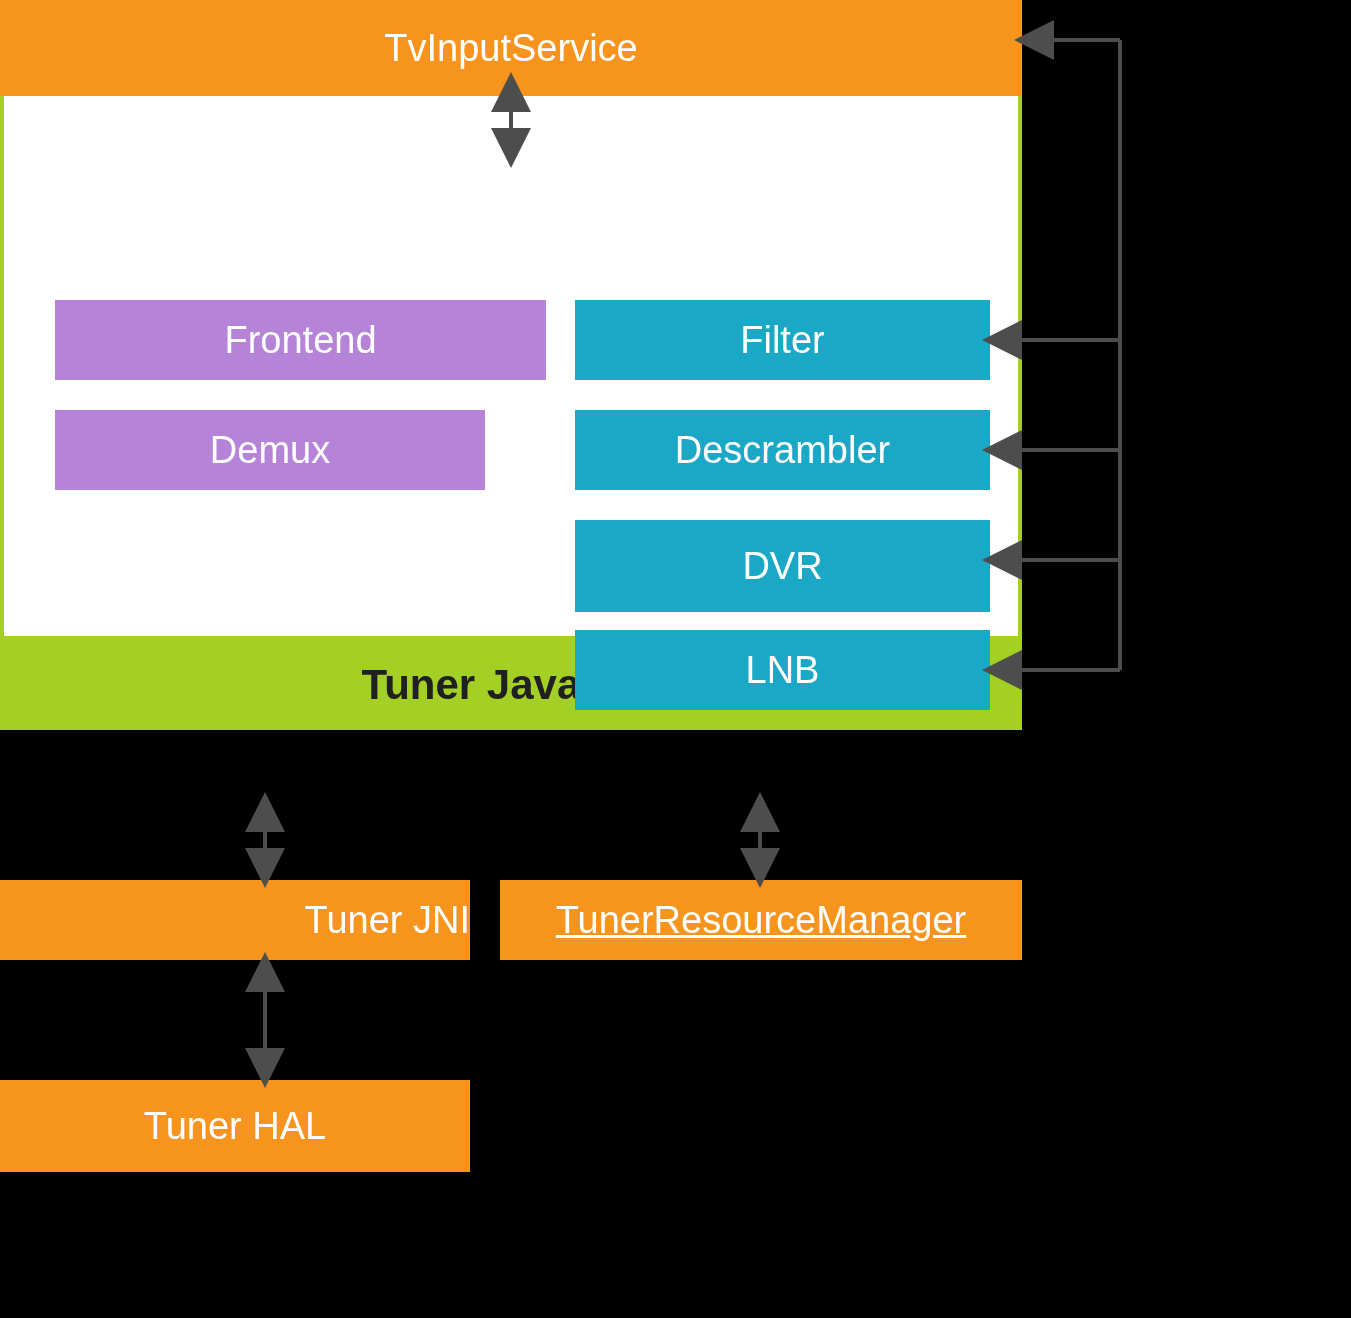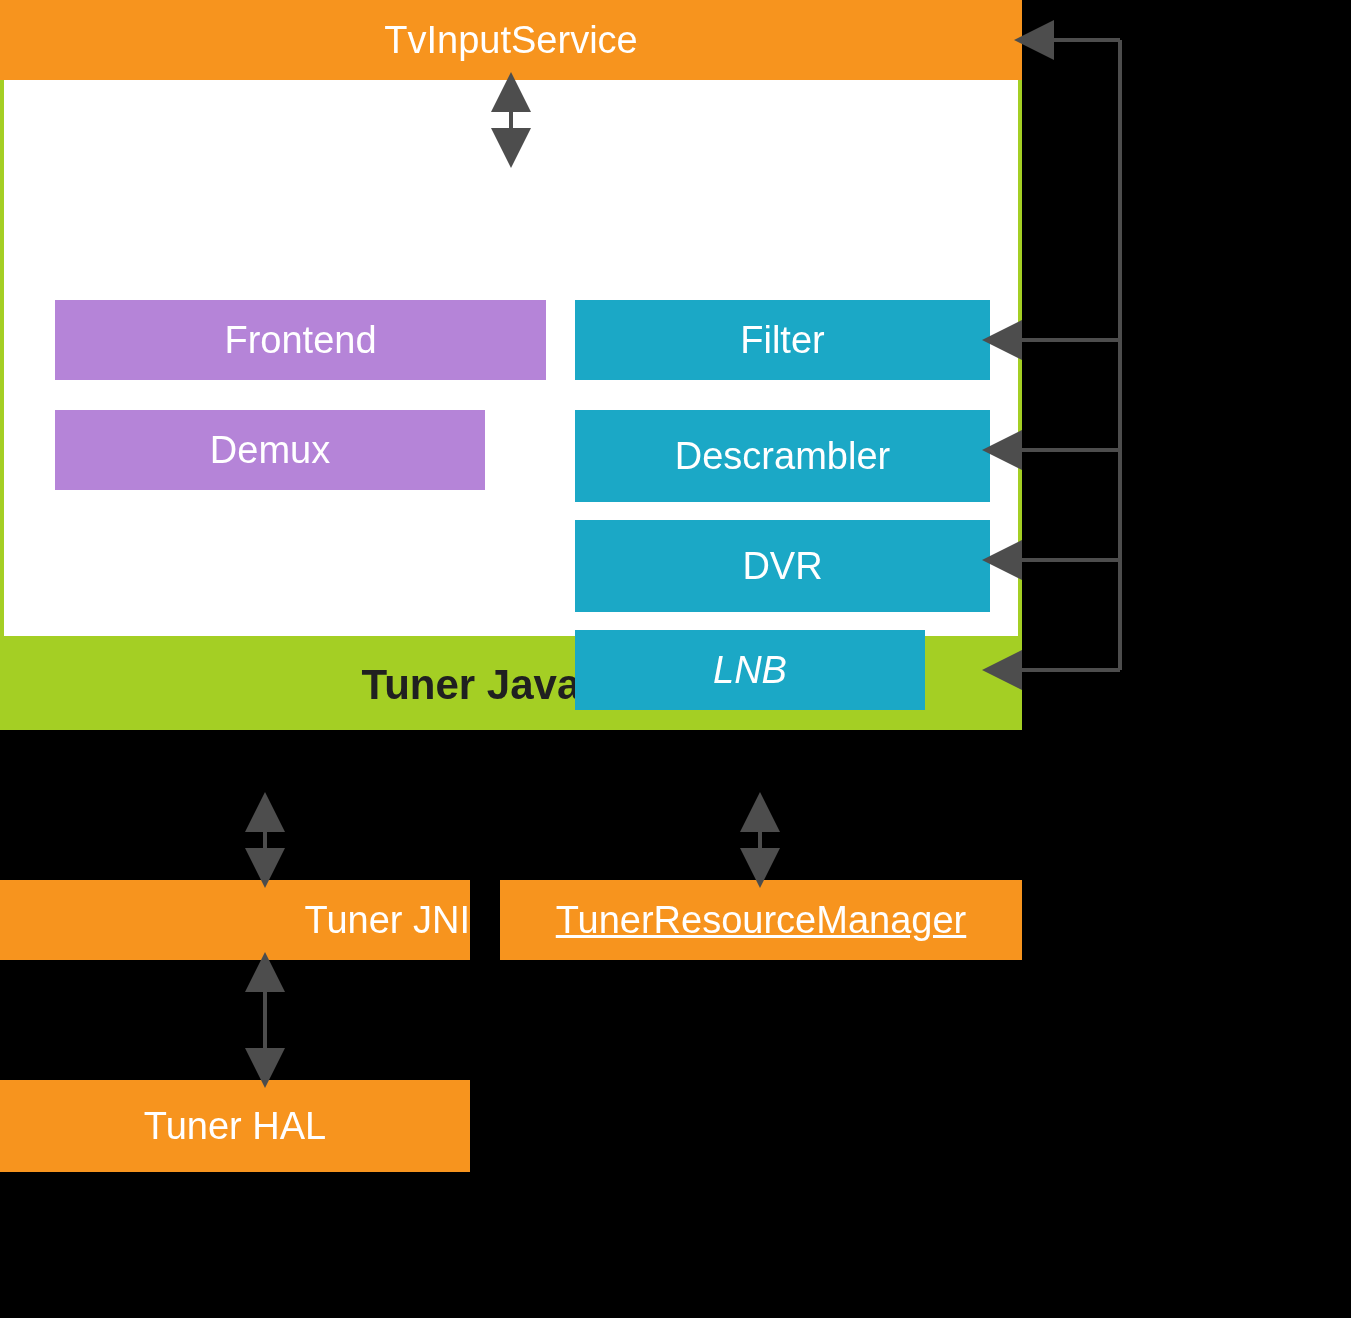--- a/index.html
+++ b/index.html
@@ -26,35 +26,35 @@
       font-weight: bold;
       font-size: 42px;
       display: flex;
       align-items: center;
       justify-content: center;
     }
     .purple { background: #b584d8; }
     .cyan { background: #1ba8c6; }
 
     
-    #tvinput { left: 0; top: 0; width: 1022px; height: 80px; }
+    #tvinput { left: 0; top: 0; width: 1022px; height: 96px; }
 
     
     #api-outer { left: 0; top: 160px; width: 1022px; height: 640px; border: 4px solid #a4cf24; background: #fff; }
     #api-header { left: 0; top: 160px; width: 1022px; height: 90px; }
 
     
     #frontend { left: 55px; top: 300px; width: 491px; height: 80px; }
     #demux    { left: 55px; top: 410px; width: 430px; height: 80px; }
 
     
     #filter      { left: 575px; top: 300px; width: 415px; height: 80px; }
-    #descrambler { left: 575px; top: 410px; width: 415px; height: 92px; }
+    #descrambler { left: 575px; top: 410px; width: 415px; height: 80px; }
     #dvr         { left: 575px; top: 520px; width: 415px; height: 92px; }
-    #lnb         { left: 575px; top: 630px; width: 350px; height: 80px; font-style: italic; }
+    #lnb         { left: 575px; top: 630px; width: 415px; height: 80px; }
 
     
     #jni  { left: 0;   top: 880px;  width: 470px; height: 80px; justify-content: flex-end; }
     #trm  { left: 500px; top: 880px; width: 522px; height: 80px; text-decoration: underline; }
     #hal  { left: 0;   top: 1080px; width: 470px; height: 92px; }
 
     
     svg.arrows {
       position: absolute;
       left: 0; top: 0;

